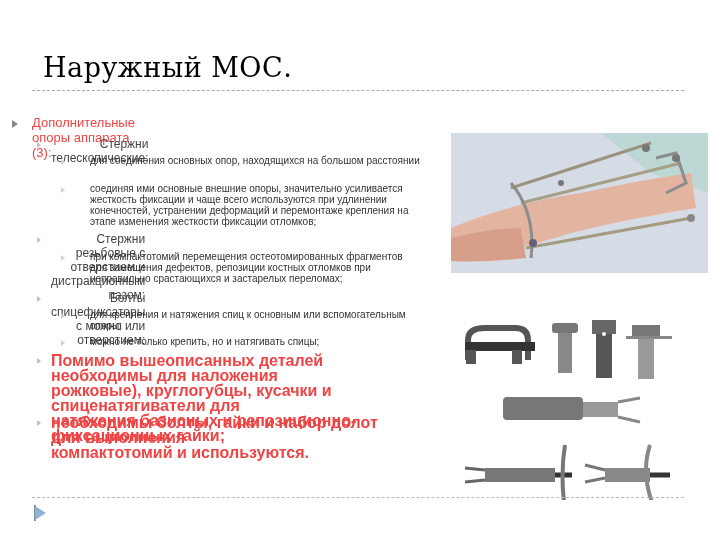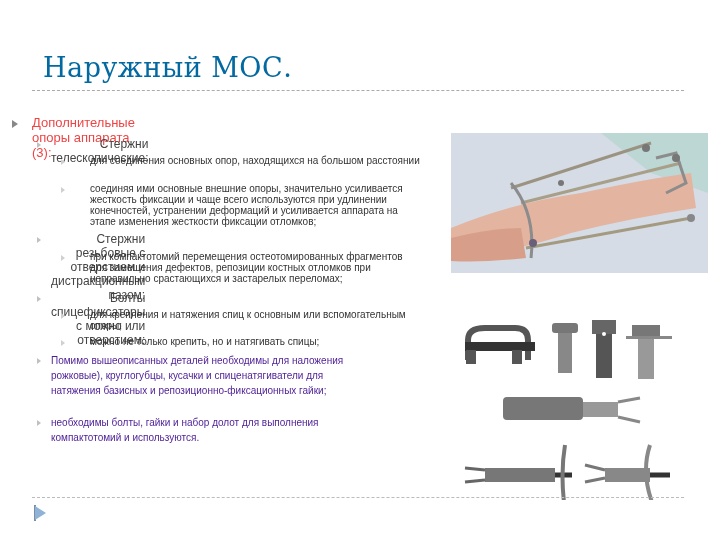--- a/index.html
+++ b/index.html
@@ -1,31 +1,31 @@
 <!DOCTYPE html>
 <html><head>
 <meta charset="utf-8">
 <style>
   html, body { margin:0; padding:0; }
   body { width:720px; height:540px; background:#ffffff; position:relative; overflow:hidden; font-family:"Liberation Sans", sans-serif; color:#222; }
-  .title { position:absolute; left:43px; top:52px; font-family:"DejaVu Serif", serif; font-size:27px; color:#0369a1; letter-spacing:0.5px; }
+  .title { position:absolute; left:43px; top:52px; font-family:"DejaVu Serif", serif; font-size:27px; color:#000000; letter-spacing:0.5px; }
   .title-rule { position:absolute; left:32px; top:90px; width:652px; height:0; border-top:1px dashed #aaa; }
   .bottom-rule { position:absolute; left:32px; top:497px; width:652px; height:0; border-top:1px dashed #bbb; }
   .corner-tri { position:absolute; left:35px; top:506px; width:0; height:0; border-top:7px solid transparent; border-bottom:7px solid transparent; border-left:11px solid #8fb3d6; }
   .corner-bar { position:absolute; left:34px; top:505px; width:2px; height:16px; background:#7a8fa6; }
   .content { position:absolute; left:0; top:0; }
   .item { position:absolute; }
   .bullet { position:absolute; width:0; height:0; border-top:4px solid transparent; border-bottom:4px solid transparent; }
   .l1 .bullet { border-left:6px solid #888; left:12px; top:5px; }
   .l2 .bullet { border-left:4px solid #c0c0c0; border-top-width:3px; border-bottom-width:3px; left:37px; top:5px; }
   .l3 .bullet { border-left:4px solid #d0d0d0; border-top-width:3px; border-bottom-width:3px; left:61px; top:4px; }
   .l1 .txt { position:absolute; left:32px; font-size:13px; line-height:15px; color:#ef4444; }
   .l2 .txt { position:absolute; left:51px; font-size:12px; line-height:14px; color:#444;text-align:right; }
   .l3 .txt { position:absolute; left:90px; font-size:10px; line-height:11px; color:#333; width:370px; }
-  .l1b .txt { position:absolute; left:51px; font-size:10px; line-height:15px; color:#4c1d95; width:360px; }
+  .l1b .txt { position:absolute; left:51px; font-size:16px; line-height:15px; color:#ef4444; width:360px;font-weight:bold; }
   .l1b .bullet { border-left:4px solid #c0c0c0; border-top-width:3px; border-bottom-width:3px; left:37px; top:5px; }
   .photo { position:absolute; left:451px; top:133px; width:257px; height:140px; background:linear-gradient(135deg,#dfe3ea 0%,#c9d0db 40%,#e7e1d8 100%); overflow:hidden; }
   .tools { position:absolute; left:460px; top:320px; width:225px; height:180px; }
 </style>
 </head>
 <body>
 
 <div class="title">Наружный МОС.</div>
 <div class="title-rule"></div>
 
@@ -42,21 +42,21 @@
     <span class="bullet"></span>
     <div class="txt">
       <div>для соединения основных опор, находящихся на большом расстоянии</div>
     </div>
   </div>
   <div class="item l3" style="left:0;top:183px;">
     <span class="bullet"></span>
     <div class="txt">
       <div>соединяя ими основные внешние опоры, значительно усиливается</div>
       <div>жесткость фиксации и чаще всего используются при удлинении</div>
-      <div>конечностей, устранении деформаций и усиливается аппарата на</div>
+      <div>конечностей, устранении деформаций и перемонтаже крепления на</div>
       <div>этапе изменения жесткости фиксации отломков;</div>
     </div>
   </div>
   <div class="item l2" style="left:0;top:232px;">
     <span class="bullet"></span>
     <span class="txt">Стержни резьбовые с отверстием и дистракционным пазом:</span>
   </div>
   <div class="item l3" style="left:0;top:251px;">
     <span class="bullet"></span>
     <div class="txt">

